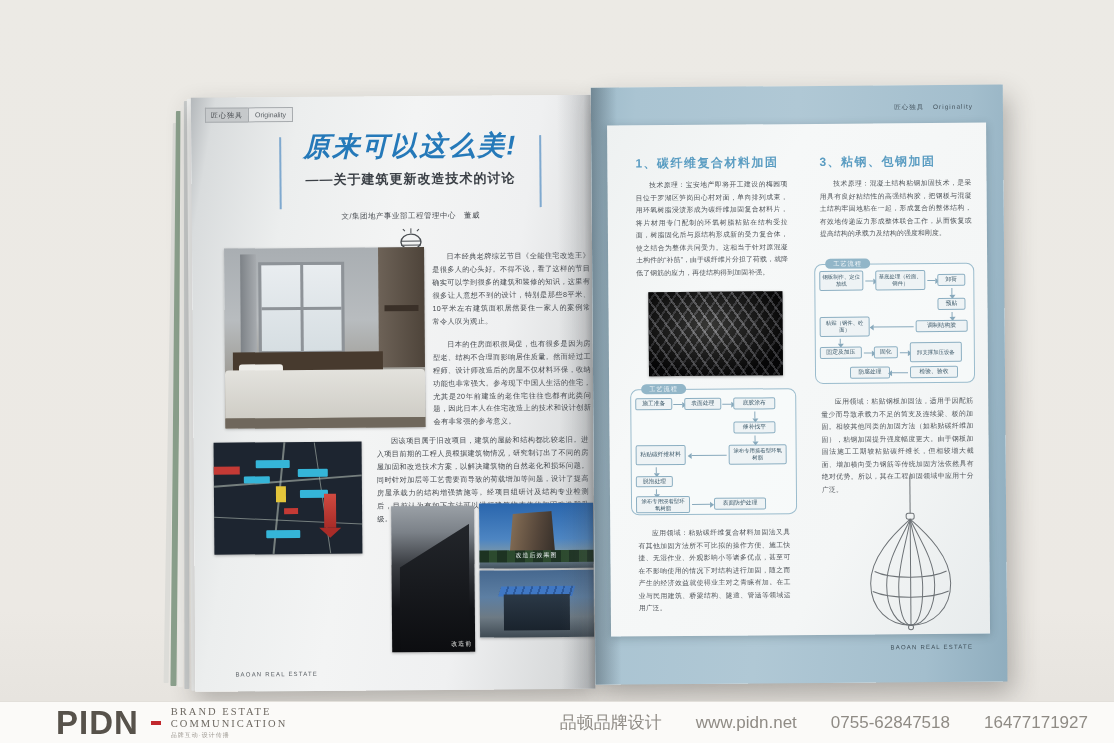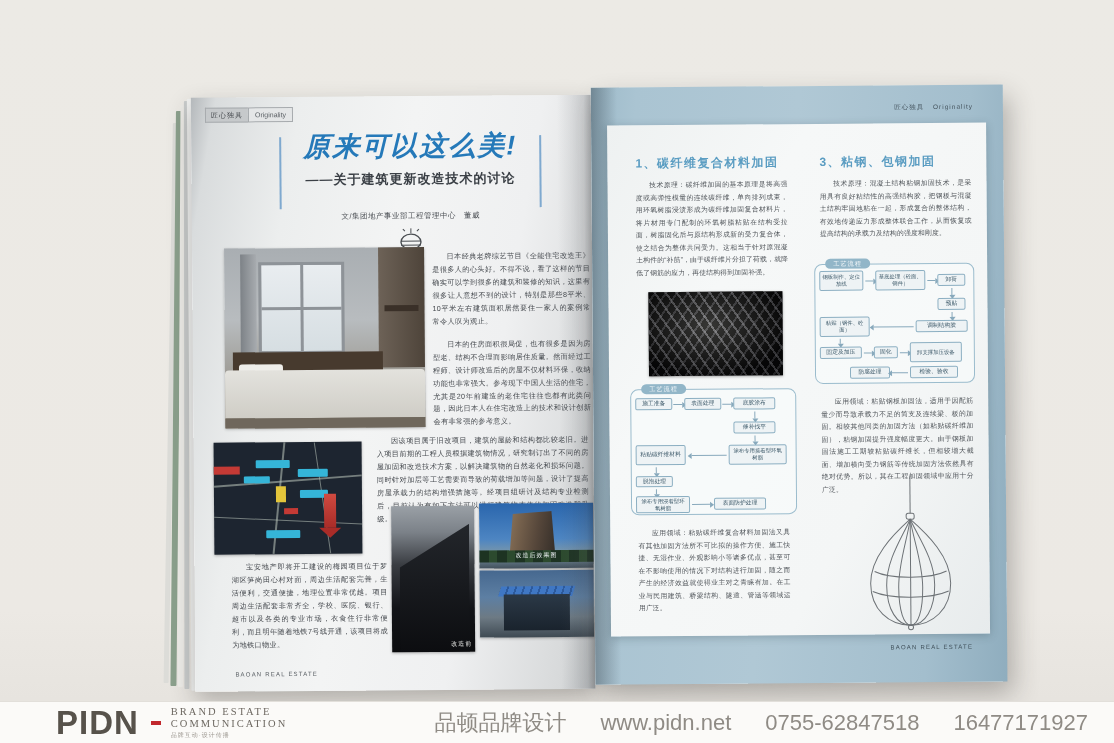--- a/index.html
+++ b/index.html
@@ -96,21 +96,21 @@
   .rp-footer{position:absolute;right:34px;bottom:32px;font-size:6px;letter-spacing:1.2px;color:#3f4f59;}
 
   
   .brandbar{position:absolute;left:0;bottom:0;width:1114px;height:42px;background:#fbfaf8;border-top:1px solid #e2dfda;display:flex;align-items:center;}
   .logo-wrap{display:flex;align-items:center;margin-left:56px;}
   .logo-text{font-size:33px;font-weight:800;color:#57524b;letter-spacing:1px;transform:scaleY(1.02);}
   .logo-dash{width:10px;height:4px;background:#c1272d;margin:0 10px 0 12px;}
   .logo-lines{display:flex;flex-direction:column;line-height:1.15;}
   .logo-en{font-family:"Liberation Serif","DejaVu Serif",serif;font-size:10.5px;color:#6e6962;letter-spacing:2px;}
   .logo-cn{font-size:6px;color:#9b968f;letter-spacing:1px;margin-top:2px;}
-  .contacts{margin-left:auto;margin-right:26px;display:flex;align-items:center;gap:34px;font-size:22px;color:#8f8b85;}
+  .contacts{margin-left:auto;margin-right:26px;display:flex;align-items:center;gap:34px;font-size:17px;color:#8f8b85;}
 </style>
 </head>
 <body>
 
 <div class="stage">
   <div class="magazine">
     <div class="mag-shadow"></div>
 
     <div class="stack-strip" style="left:168px;top:120px;width:5px;height:560px;background:#dcdcd8;transform:rotate(1.4deg);"></div>
     <div class="stack-strip" style="left:173px;top:108px;width:6px;height:575px;background:#8ba08c;transform:rotate(1deg);"></div>
@@ -193,38 +193,35 @@
       <div class="abs render1">
         <div class="b"></div>
         <div class="trees"></div>
         <div class="cap">改造后效果图</div>
       </div>
       <div class="abs render2">
         <div class="roof"></div>
         <div class="b"></div>
       </div>
 
-      <div class="abs" style="left:37px;top:464px;width:156px;">
-        <p class="para" style="margin:0;">宝安地产即将开工建设的梅园项目位于罗湖区笋岗田心村对面，周边生活配套完善，生活便利，交通便捷，地理位置非常优越。项目周边生活配套非常齐全，学校、医院、银行、超市以及各类的专业市场，衣食住行非常便利，而且明年随着地铁7号线开通，该项目将成为地铁口物业。</p>
-      </div>
 
       <div class="abs pg-footer" style="left:40px;top:574px;">BAOAN REAL ESTATE</div>
     </div>
 
     <div class="page right-page">
       <div class="abs rp-tag">
         <span>匠心独具</span>
         <span style="margin-left:6px;">Originality</span>
       </div>
 
       <div class="abs panel">
 
         <div class="abs sec-h" style="left:28px;top:30px;">1、碳纤维复合材料加固</div>
         <div class="abs" style="left:28px;top:54px;width:152px;">
-          <p class="rpara" style="margin:0;">技术原理：碳纤维加固的基本原理是将高强度或高弹性模量的连续碳纤维，单向排列成束，用环氧树脂浸渍形成为碳纤维加固复合材料片，将片材用专门配制的环氧树脂粘贴在结构受拉面，树脂固化后与原结构形成新的受力复合体，使之结合为整体共同受力。这相当于针对原混凝土构件的“补筋”，由于碳纤维片分担了荷载，就降低了钢筋的应力，再使结构得到加固补强。</p>
+          <p class="rpara" style="margin:0;">技术原理：宝安地产即将开工建设的梅园项目位于罗湖区笋岗田心村对面，单向排列成束，用环氧树脂浸渍形成为碳纤维加固复合材料片，将片材用专门配制的环氧树脂粘贴在结构受拉面，树脂固化后与原结构形成新的受力复合体，使之结合为整体共同受力。这相当于针对原混凝土构件的“补筋”，由于碳纤维片分担了荷载，就降低了钢筋的应力，再使结构得到加固补强。</p>
         </div>
 
         <div class="abs carbon"></div>
 
         <div class="abs flowbox" style="left:21px;top:264px;width:166px;height:126px;">
           <div class="flowtab">工艺流程</div>
           <div class="fn" style="left:4px;top:8px;width:37px;height:12px;">施工准备</div>
           <div class="ar h right" style="left:42px;top:14px;width:9px;"></div>
           <div class="fn" style="left:53px;top:8px;width:37px;height:12px;">表面处理</div>
           <div class="ar h right" style="left:91px;top:14px;width:9px;"></div>

